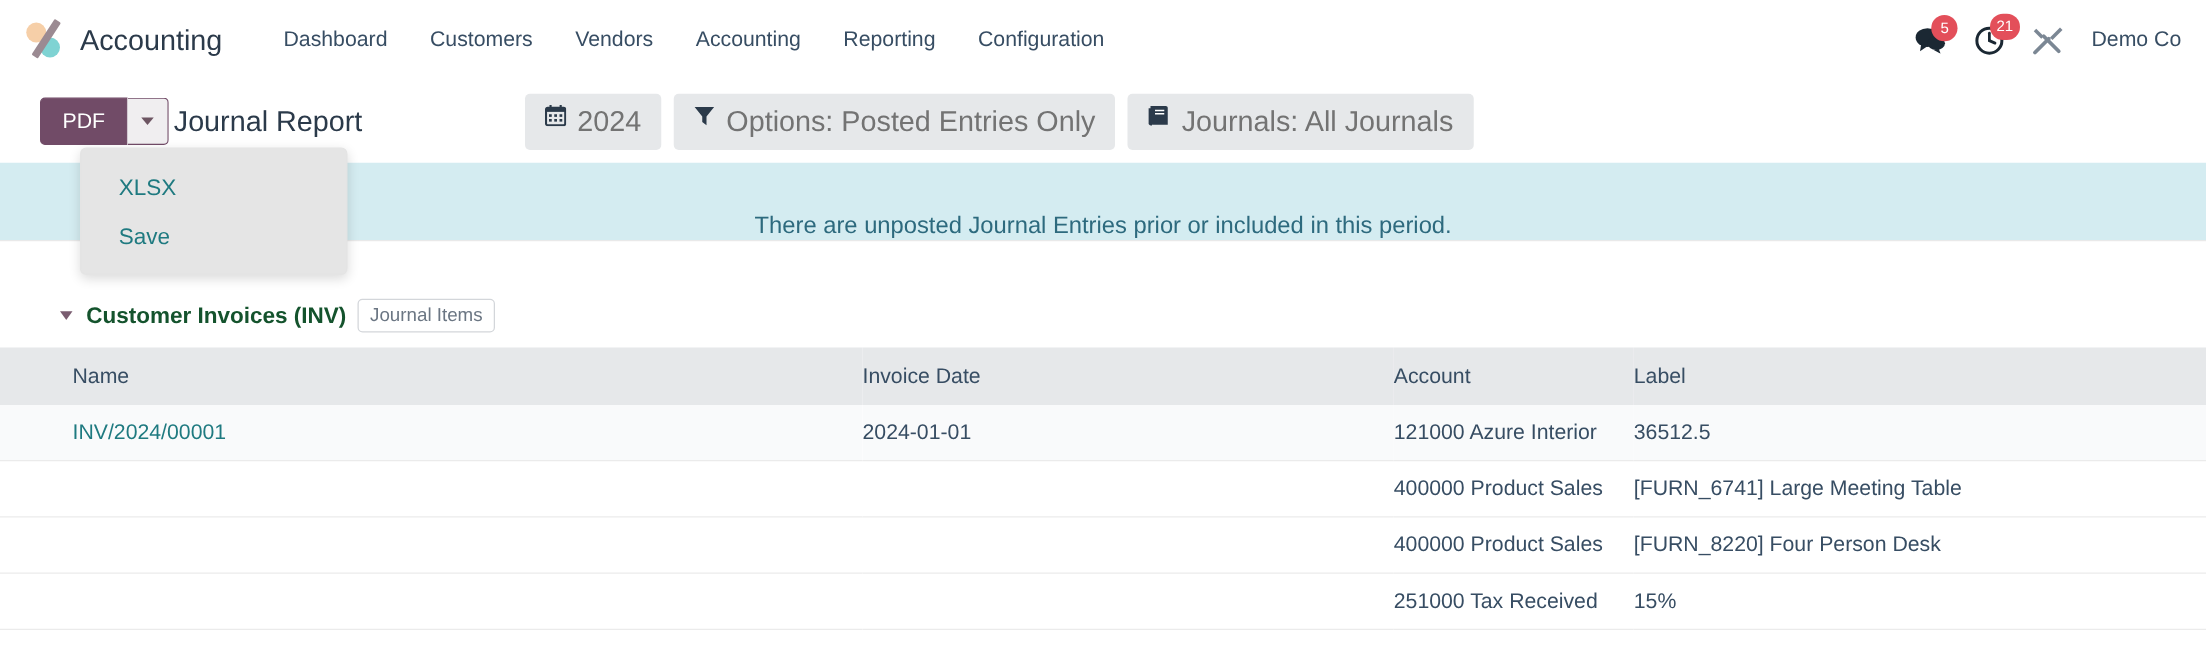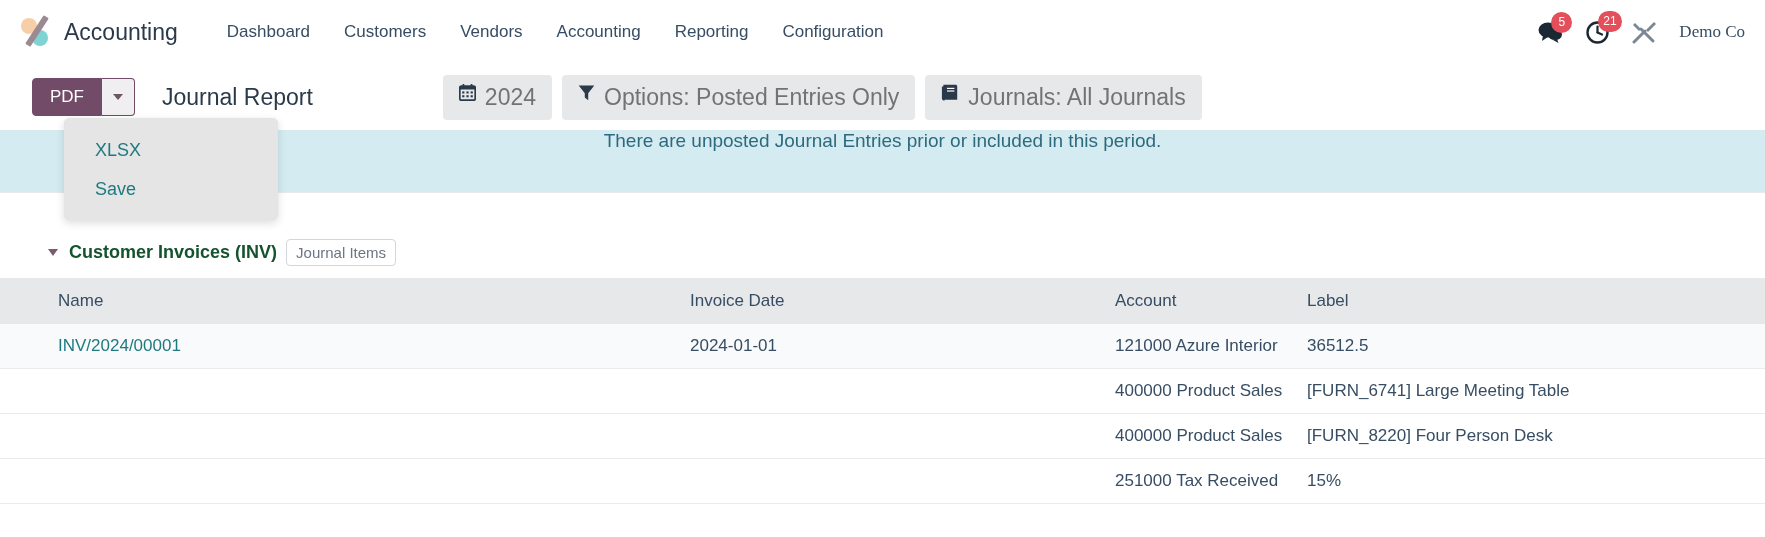--- a/index.html
+++ b/index.html
@@ -88,21 +88,20 @@
     line-height: 21px;
     text-align: center;
     border-radius: 11px;
     padding: 0 5px;
     font-family: "Liberation Sans", sans-serif;
   }
   .user-name {
     font-size: 17px;
     color: #374d63;
     white-space: nowrap;
-    font-family: Liberation Serif, serif;
   }
 
   
   .control-panel {
     height: 66px;
     background: #ffffff;
     display: flex;
     align-items: center;
     padding: 0 32px;
     position: relative;
@@ -137,21 +136,21 @@
   }
   .caret {
     width: 0; height: 0;
     border-left: 5px solid transparent;
     border-right: 5px solid transparent;
     border-top: 6px solid #6d5562;
   }
   .report-title {
     font-size: 23px;
     color: #2b3a4a;
-    margin-left: 27px;
+    margin-left: 4px;
     white-space: nowrap;
   }
   .filters {
     display: flex;
     align-items: center;
     gap: 10px;
     margin-left: 130px;
   }
   .filter-btn {
     background: #e6e8ea;
@@ -189,21 +188,21 @@
     padding: 9px 30px;
     cursor: pointer;
     text-decoration: none;
   }
 
   
   .alert-banner {
     background: #d4ecf1;
     height: 62px;
     display: flex;
-    align-items: flex-start;
+    align-items: flex-end;
     justify-content: center;
     position: relative;
     z-index: 1;
   }
   .alert-text {
     font-size: 19px;
     color: #2d6a7e;
   }
 
   

